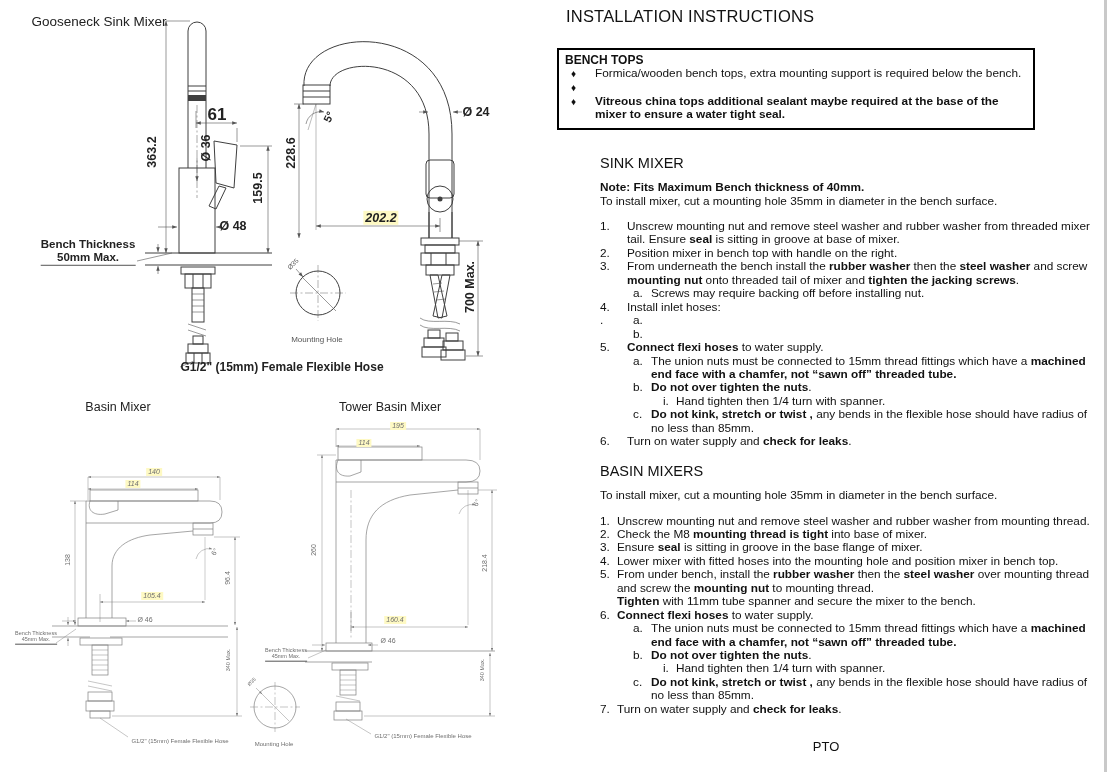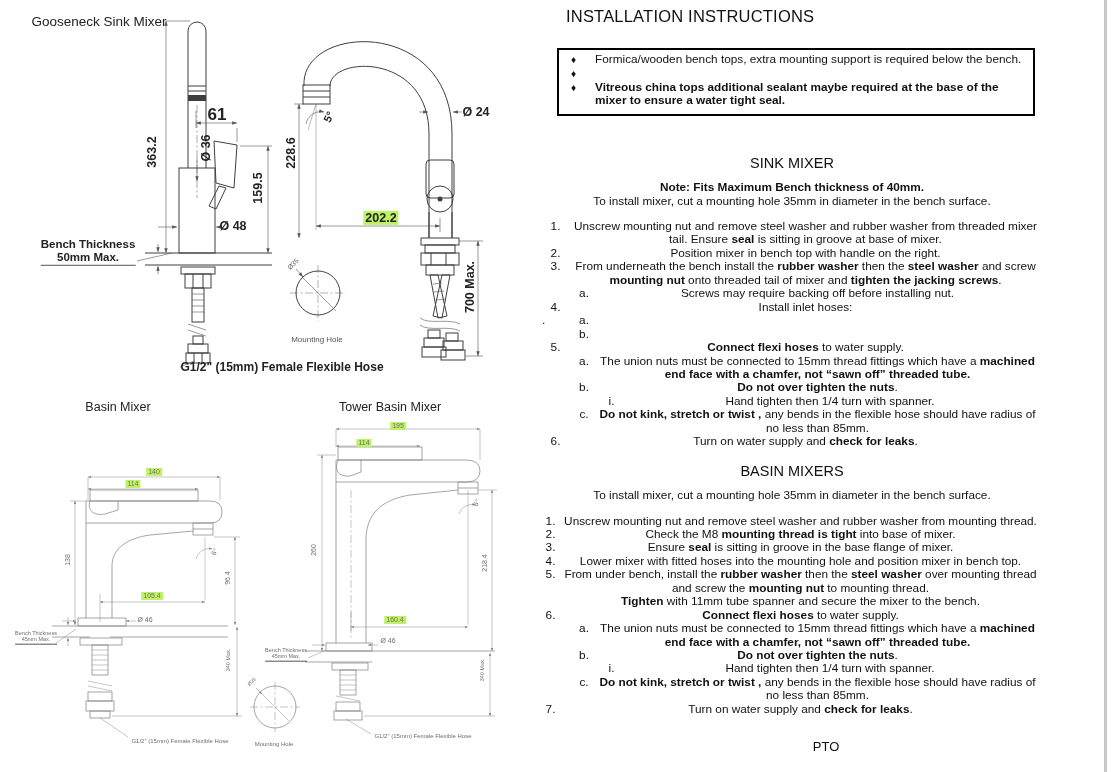--- a/index.html
+++ b/index.html
@@ -7,40 +7,40 @@
   #page{position:relative;width:1115px;height:772px;background:#fff;overflow:hidden;}
 
   
   #edge{position:absolute;left:1104px;top:0;width:3px;height:772px;background:#c9c9c9;}
 
   
   #cadwrap{position:absolute;left:0;top:0;width:545px;height:772px;}
   #cadwrap svg{position:absolute;left:0;top:0;}
   #cadlabels{position:absolute;left:0;top:0;width:545px;height:772px;pointer-events:none;}
   .cadlabel{position:absolute;white-space:pre-line;text-align:center;line-height:1.15;color:#222;}
-  .cadlabel.bg{background:#bef264;padding:0 2px;}
+  .cadlabel.bg{background:#fef9c3;padding:0 2px;font-style:italic;}
   .cadlabel.ul{border-bottom:1px solid #555;padding-bottom:1px;}
 
   .o1{fill:none;stroke:#3f3f3f;stroke-width:1;}
   .f1{fill:#3f3f3f;stroke:none;}
   .d1{fill:none;stroke:#555;stroke-width:.6;}
   .o2{fill:none;stroke:#7f7f7f;stroke-width:.7;}
   .d2{fill:none;stroke:#7f7f7f;stroke-width:.45;}
   .cl{stroke-dasharray:8 2.5 2 2.5;stroke-width:.45;}
   .thin{stroke-width:.4;}
 
   
   #doc-title{position:absolute;left:566px;top:7px;font-size:16.5px;letter-spacing:.2px;}
   #benchbox{position:absolute;left:557px;top:48px;width:478px;border:2.5px solid #000;padding:3px 6px 6px 6px;box-sizing:border-box;}
   #benchbox .bt-title{font-weight:bold;font-size:12px;line-height:14px;}
   .bullet{display:flex;font-size:11.8px;line-height:13.8px;}
   .bullet .dia{width:24px;flex:none;font-size:10px;padding-left:6px;}
   .bullet.bold{font-weight:bold;}
 
-  .section{position:absolute;left:542px;width:500px;text-align:center;}
+  .section{position:absolute;left:600px;width:500px;}
   #sink-section{top:155px;}
   #basin-section{top:463px;}
   .sec-head{font-size:14.5px;margin-bottom:10px;}
   .note{font-size:11.8px;line-height:13.5px;font-weight:bold;}
   .intro{font-size:11.8px;line-height:13.5px;}
   .steps{margin-top:12px;font-size:11.8px;line-height:13.45px;}
   .step{display:flex;position:relative;}
   .step .num{flex:none;}
   .step .txt{flex:1;}
   .steps.wide .lvl0 .num{width:27px;}
@@ -295,20 +295,21 @@
         <div class="cadlabel bg" style="left: 395px; top: 620px; font-size: 7px; color: rgb(110, 110, 110); transform: translate(-50%, -50%);">160.4</div>
         <div class="cadlabel" style="left: 388px; top: 641px; font-size: 7px; color: rgb(110, 110, 110); transform: translate(-50%, -50%);">Ø 46</div>
         <div class="cadlabel" style="left: 482px; top: 670px; font-size: 5.5px; color: rgb(110, 110, 110); transform: translate(-50%, -50%) rotate(-90deg);">340 Max.</div>
         <div class="cadlabel" style="left: 423px; top: 736px; font-size: 6px; color: rgb(110, 110, 110); transform: translate(-50%, -50%);">G1/2" (15mm) Female Flexible Hose</div>
       </div>
   </div>
 
   <h1 id="doc-title" style="font-weight:normal;margin:0;">INSTALLATION INSTRUCTIONS</h1>
 
   <div id="benchbox">
+    <div class="bt-title">BENCH TOPS</div>
     <div>
         <div class="bullet">
           <span class="dia">♦</span>
           <span>Formica/wooden bench tops, extra mounting support is required below the bench.</span>
         </div>
         <div class="bullet">
           <span class="dia">♦</span>
         </div>
         <div class="bullet bold">
           <span class="dia">♦</span>

